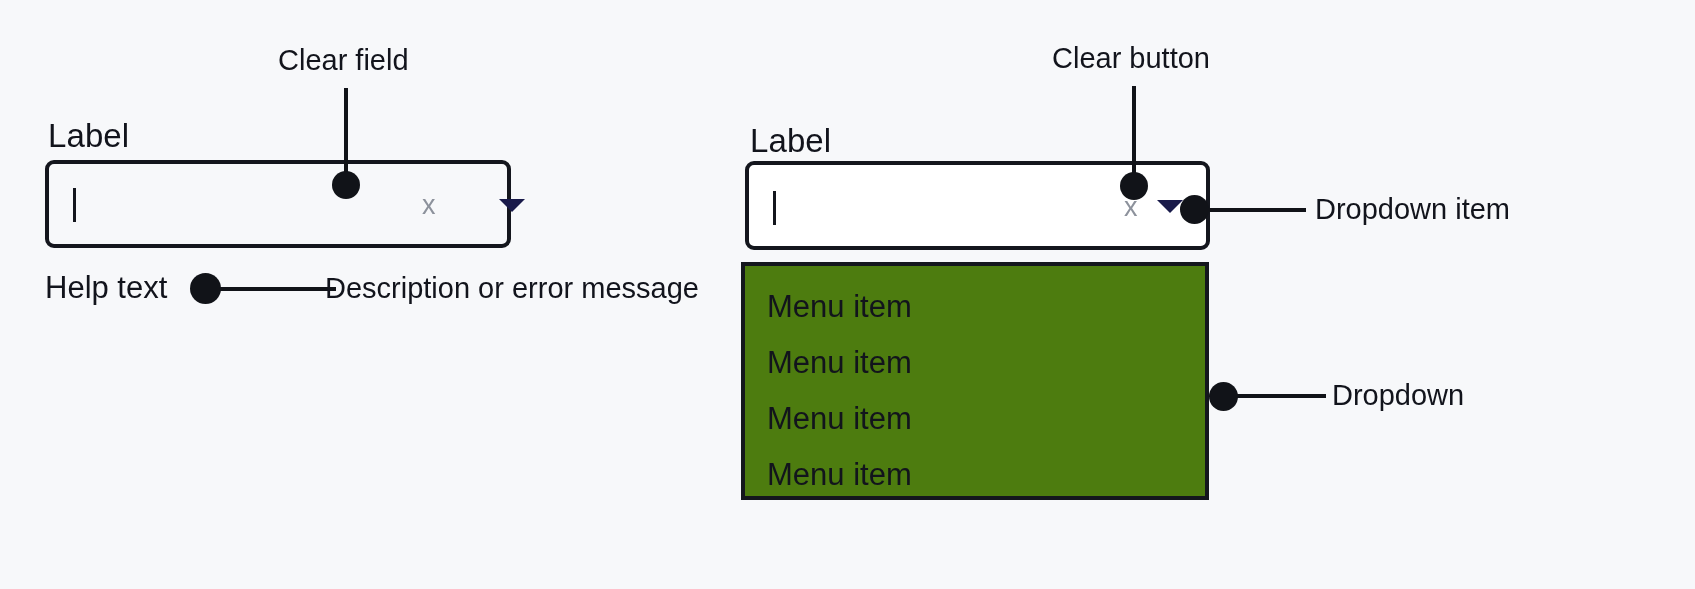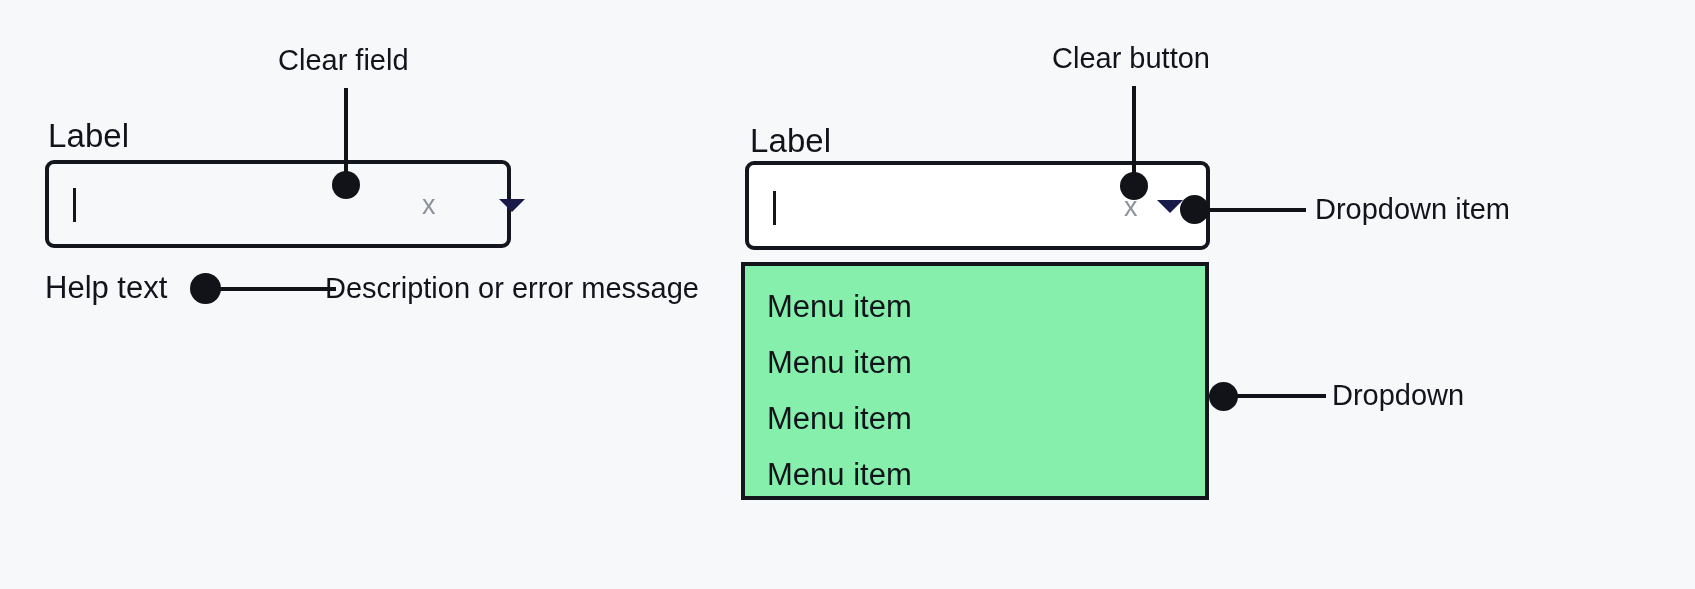--- a/index.html
+++ b/index.html
@@ -70,21 +70,21 @@
     line-height: 1;
     color: #12141c;
     white-space: nowrap;
   }
 
   
   .overlay-panel {
     position: absolute;
     box-sizing: border-box;
     border: 4px solid #14161d;
-    background: #86efac;
+    background: #4d7c0f;
   }
   .menu-item {
     position: absolute;
     font-size: 31px;
     line-height: 1;
     color: #12141c;
     white-space: nowrap;
   }
 
   

